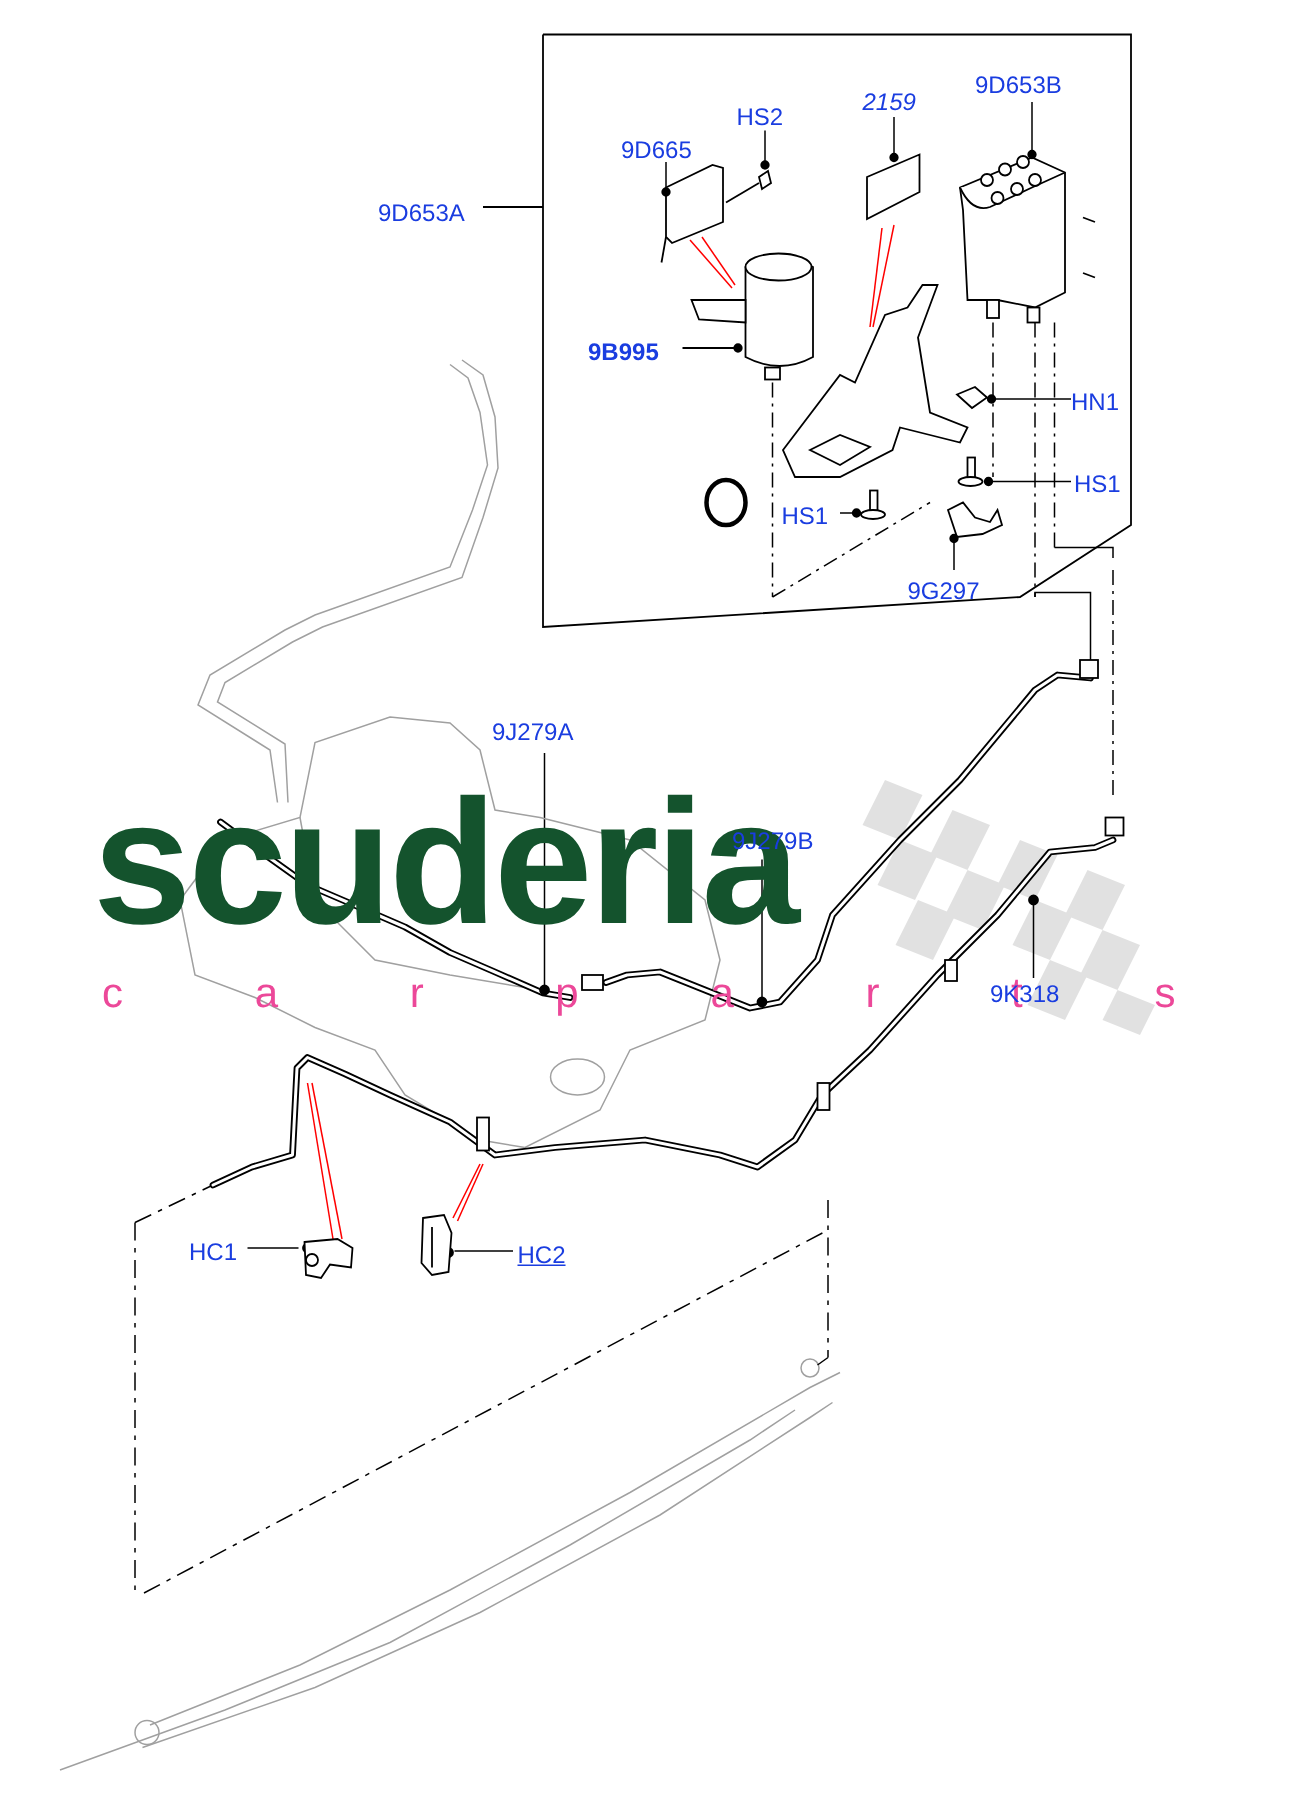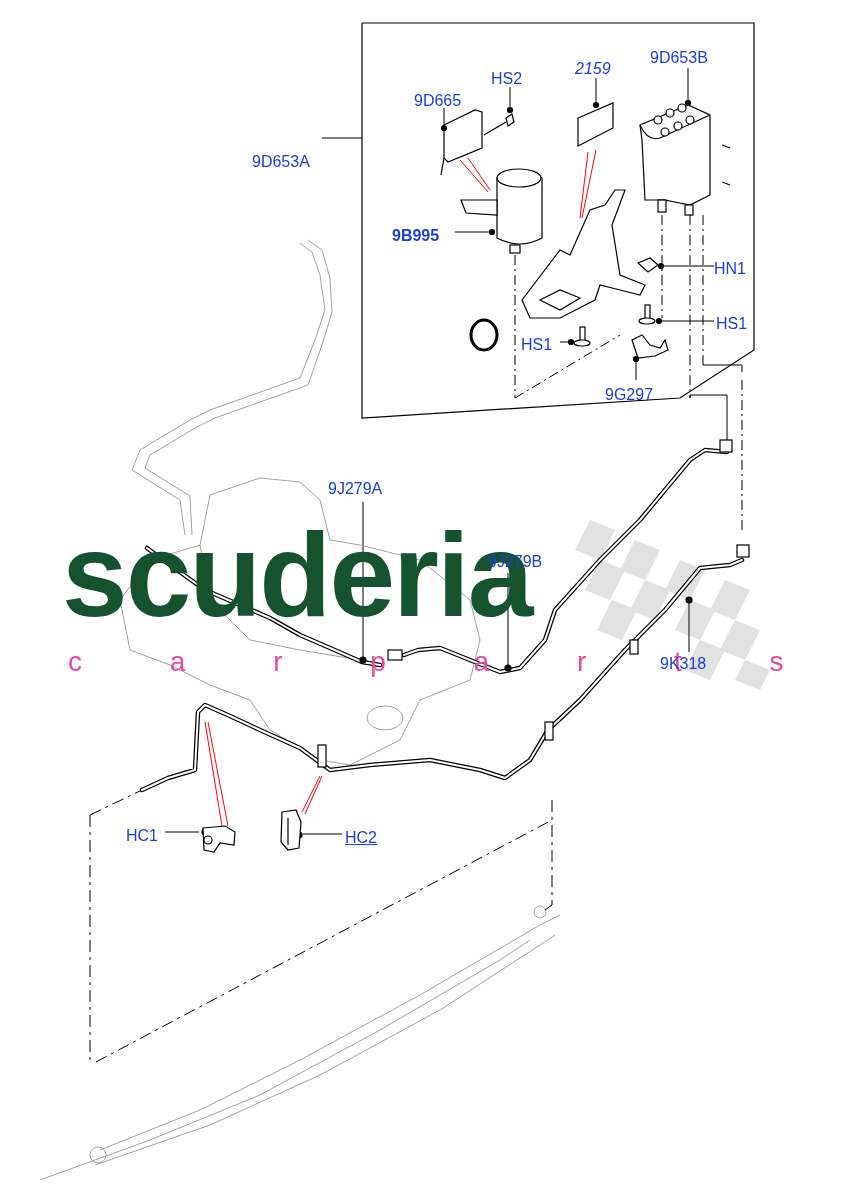--- a/index.html
+++ b/index.html
@@ -186,21 +186,21 @@
   </g>
   <g stroke="#000" stroke-width="1.2" fill="#fff">
     <path d="M282,812 L296,810 L301,822 L299,848 L288,850 L281,842 Z"></path>
     <line x1="288" y1="818" x2="288" y2="845"></line>
   </g>
 </svg>
 
 <div class="wm-main">scuderia</div>
 <div class="wm-sub">c a r p a r t s</div>
 
-<div class="lbl" style="left:252px;top:134px;margin-top:19px;">9D653A</div>
+<div class="lbl" style="left:252px;top:134px;">9D653A</div>
 <div class="lbl" style="left:414px;top:92px;">9D665</div>
 <div class="lbl" style="left:491px;top:70px;">HS2</div>
 <div class="lbl" style="left:575px;top:60px;font-style:italic;">2159</div>
 <div class="lbl" style="left:650px;top:49px;">9D653B</div>
 <div class="lbl" style="left:392px;top:227px;font-weight:bold;">9B995</div>
 <div class="lbl" style="left:714px;top:260px;text-align:right;">HN1</div>
 <div class="lbl" style="left:716px;top:315px;">HS1</div>
 <div class="lbl" style="left:521px;top:336px;">HS1</div>
 <div class="lbl" style="left:605px;top:386px;">9G297</div>
 <div class="lbl" style="left:328px;top:480px;">9J279A</div>

